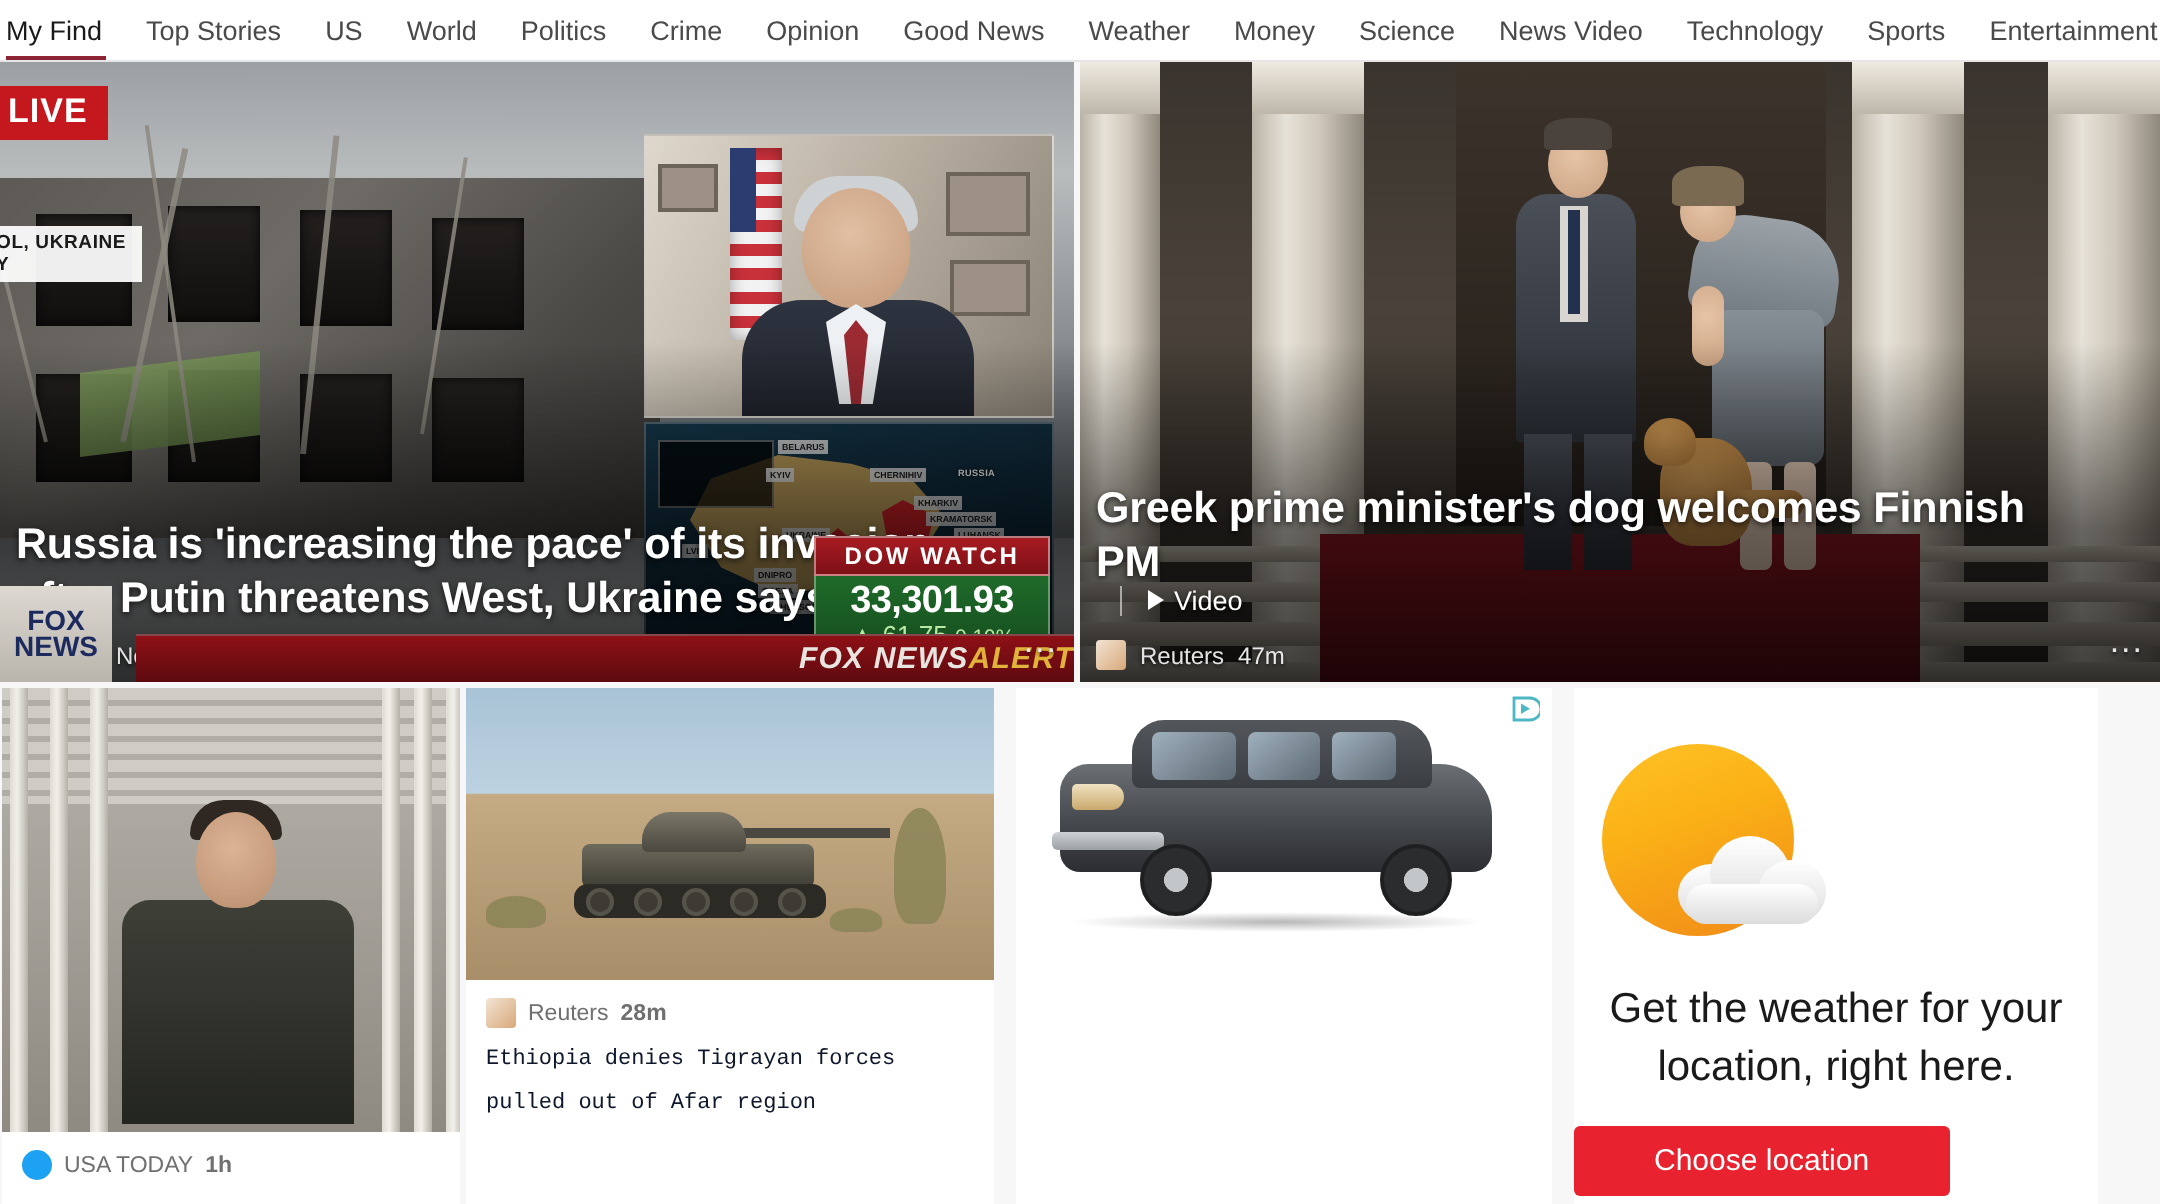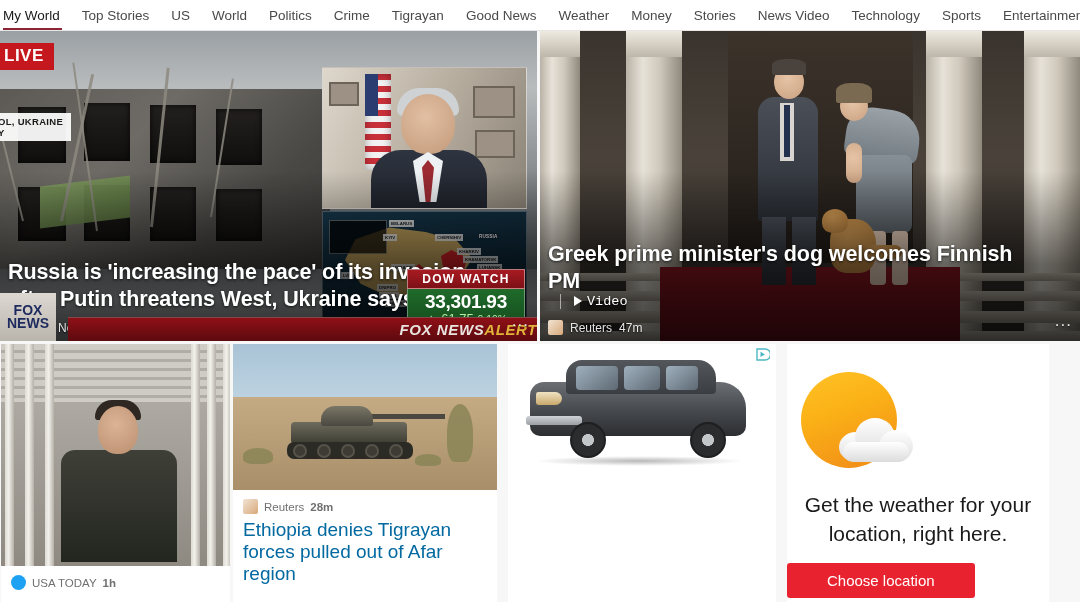--- a/index.html
+++ b/index.html
@@ -86,21 +86,20 @@
     gap: 5px;
     margin-left: 12px;
     padding-left: 13px;
     border-left: 1px solid rgba(255,255,255,.55);
     color: #fff;
     font-size: 13.5px;
     font-weight: 400;
     text-shadow: 0 1px 2px rgba(0,0,0,.8);
     position: relative;
     top: -3px;
-    font-family: Liberation Mono, monospace;
   }
   .play-tri {
     width: 0; height: 0;
     border-left: 8px solid #fff;
     border-top: 5px solid transparent;
     border-bottom: 5px solid transparent;
   }
   .hero-source {
     display: flex;
     align-items: center;
@@ -343,22 +342,22 @@
   .card-ad { width: 268px; margin-left: 8px; }
   .card-weather { width: 262px; margin-left: 8px; }
 
   .card-img { width: 100%; position: relative; overflow: hidden; }
   .card-meta {
     display: flex; align-items: center; gap: 6px;
     font-size: 11.5px; color: #707070;
     padding: 9px 10px 0;
   }
   .card-title {
-    font-size: 19px; line-height: 22px; color: #0369a1;
-    padding: 5px 10px 0; font-weight: 400;
+    font-size: 11px; line-height: 22px; color: #0f172a;
+    padding: 5px 10px 0; font-weight: 400; font-family: Liberation Mono, monospace;
   }
 
   
   .jail { position: absolute; inset: 0; background: linear-gradient(to bottom,#b8b5ae,#8e8a82); }
   .jail-bar {
     position: absolute; top: 0; bottom: 0; width: 9px;
     background: linear-gradient(to right,#dedbd4,#f2f0ea 40%,#b4b0a8);
   }
   .jail-ceil {
     position: absolute; left: 0; right: 0; top: 0; height: 58px;
@@ -449,31 +448,31 @@
     border: none; border-radius: 3px;
     font-size: 15px; font-family: "Liberation Sans", sans-serif;
     padding: 9px 40px;
     cursor: pointer;
   }
 </style>
 </head>
 <body>
 
 <div class="nav">
-  <div class="nav-item active"><span>My World</span></div>
+  <div class="nav-item active"><span>My Find</span></div>
   <div class="nav-item"><span>Top Stories</span></div>
   <div class="nav-item"><span>US</span></div>
   <div class="nav-item"><span>World</span></div>
   <div class="nav-item"><span>Politics</span></div>
   <div class="nav-item"><span>Crime</span></div>
-  <div class="nav-item"><span>Tigrayan</span></div>
+  <div class="nav-item"><span>Opinion</span></div>
   <div class="nav-item"><span>Good News</span></div>
   <div class="nav-item"><span>Weather</span></div>
   <div class="nav-item"><span>Money</span></div>
-  <div class="nav-item"><span>Stories</span></div>
+  <div class="nav-item"><span>Science</span></div>
   <div class="nav-item"><span>News Video</span></div>
   <div class="nav-item"><span>Technology</span></div>
   <div class="nav-item"><span>Sports</span></div>
   <div class="nav-item"><span>Entertainment</span></div>
 
 </div>
 
 <div class="grid">
 
   <div class="hero-row">

